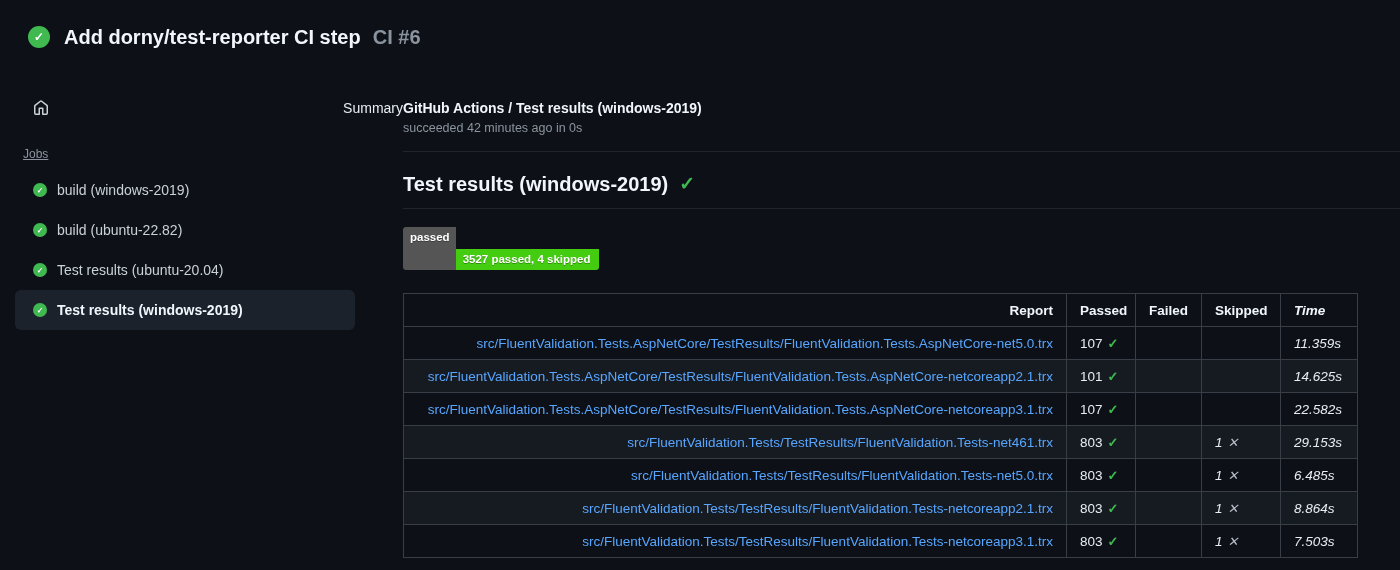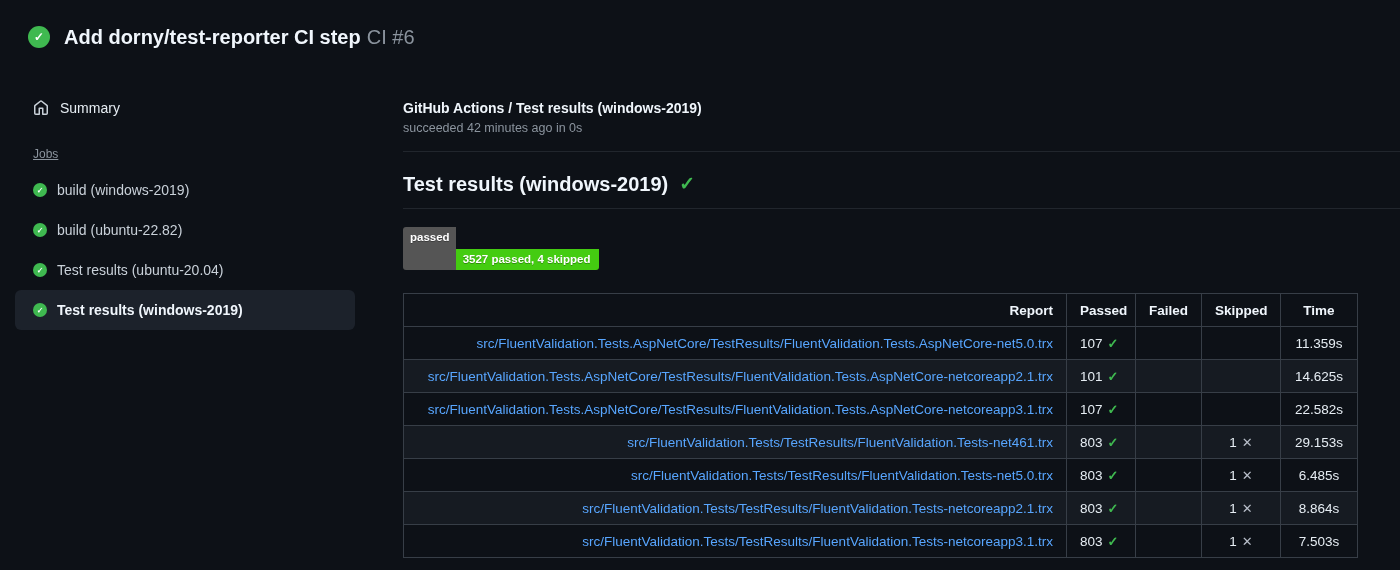--- a/index.html
+++ b/index.html
@@ -20,37 +20,37 @@
   html,body{margin:0;padding:0;}
   body{
     width:1400px;height:570px;overflow:hidden;
     background:var(--bg);color:var(--text);
     font-family:"Liberation Sans", sans-serif;
     -webkit-font-smoothing:antialiased;
   }
   
   .run-header{display:flex;align-items:center;gap:14px;padding:26px 0 0 28px;}
   .run-header h1{font-size:20px;font-weight:700;margin:0;line-height:22px;color:#f0f6fc;}
-  .run-number{color:var(--muted);font-weight:400;margin-left:6px;}
+  .run-number{color:var(--muted);font-weight:700;margin-left:12px;}
   .check-circle{
     background:var(--success);color:#ffffff;border-radius:50%;
     display:inline-flex;align-items:center;justify-content:center;flex:none;
     font-weight:700;
   }
   .check-circle.lg{width:22px;height:22px;font-size:12px;}
   .check-circle.sm{width:14px;height:14px;font-size:8px;}
   
   .content{display:flex;margin-top:50px;align-items:flex-start;}
   .sidebar{width:403px;flex:none;}
   .summary-item{
     display:flex;align-items:center;gap:11px;padding:2px 0 2px 33px;
-    font-size:14px;color:var(--text);cursor:pointer;height:20px;
+    font-size:14px;color:var(--text);cursor:pointer;height:20px;justify-content:space-between;
   }
   .summary-item svg{flex:none;}
-  .jobs-label{color:var(--muted);font-size:12px;margin:29px 0 0 33px;line-height:15px;text-decoration:underline;}
+  .jobs-label{color:var(--muted);font-size:12px;margin:29px 0 0 23px;line-height:15px;text-decoration:underline;}
   .jobs-list{margin-top:8px;}
   .job-item{
     display:flex;align-items:center;gap:10px;height:40px;
     margin:0 48px 0 15px;padding-left:18px;border-radius:6px;
     font-size:14px;color:var(--text-dim);cursor:pointer;
   }
   .job-item.selected{background:var(--selected-bg);color:#f0f6fc;font-weight:700;}
   
   .main{flex:1;min-width:0;}
   .breadcrumb{font-size:14px;font-weight:700;line-height:20px;color:#f0f6fc;}
@@ -71,21 +71,21 @@
   }
   .badge-label{background:var(--badge-label);padding:3px 6px 4px 7px;}
   .badge-value{background:var(--badge-value);padding:3px 8px 4px 7px;margin-top:22px;}
   
   table{
     margin-top:23px;border-collapse:collapse;table-layout:fixed;width:954px;
     font-size:13.5px;
   }
   th,td{border:1px solid var(--table-border);height:33px;padding:0 13px;white-space:nowrap;overflow:hidden;}
   th{font-weight:700;color:#f0f6fc;}
-  .al{text-align:right;} .ac{text-align:left;} .ar{text-align:center;}
+  .al{text-align:right;} .ac{text-align:left;} .ar{text-align:left;font-style:italic;}
   tbody tr:nth-child(even){background:var(--bg-alt);}
   a.report-link{color:var(--link);text-decoration:none;}
   .pass-check{color:var(--success);font-weight:700;margin-left:5px;font-size:13px;}
   .skip-cross{color:#b7bdc8;margin-left:5px;font-size:13px;}
 </style>
 </head>
 <body>
 
 <header class="run-header">
   <span class="check-circle lg">✓</span>

